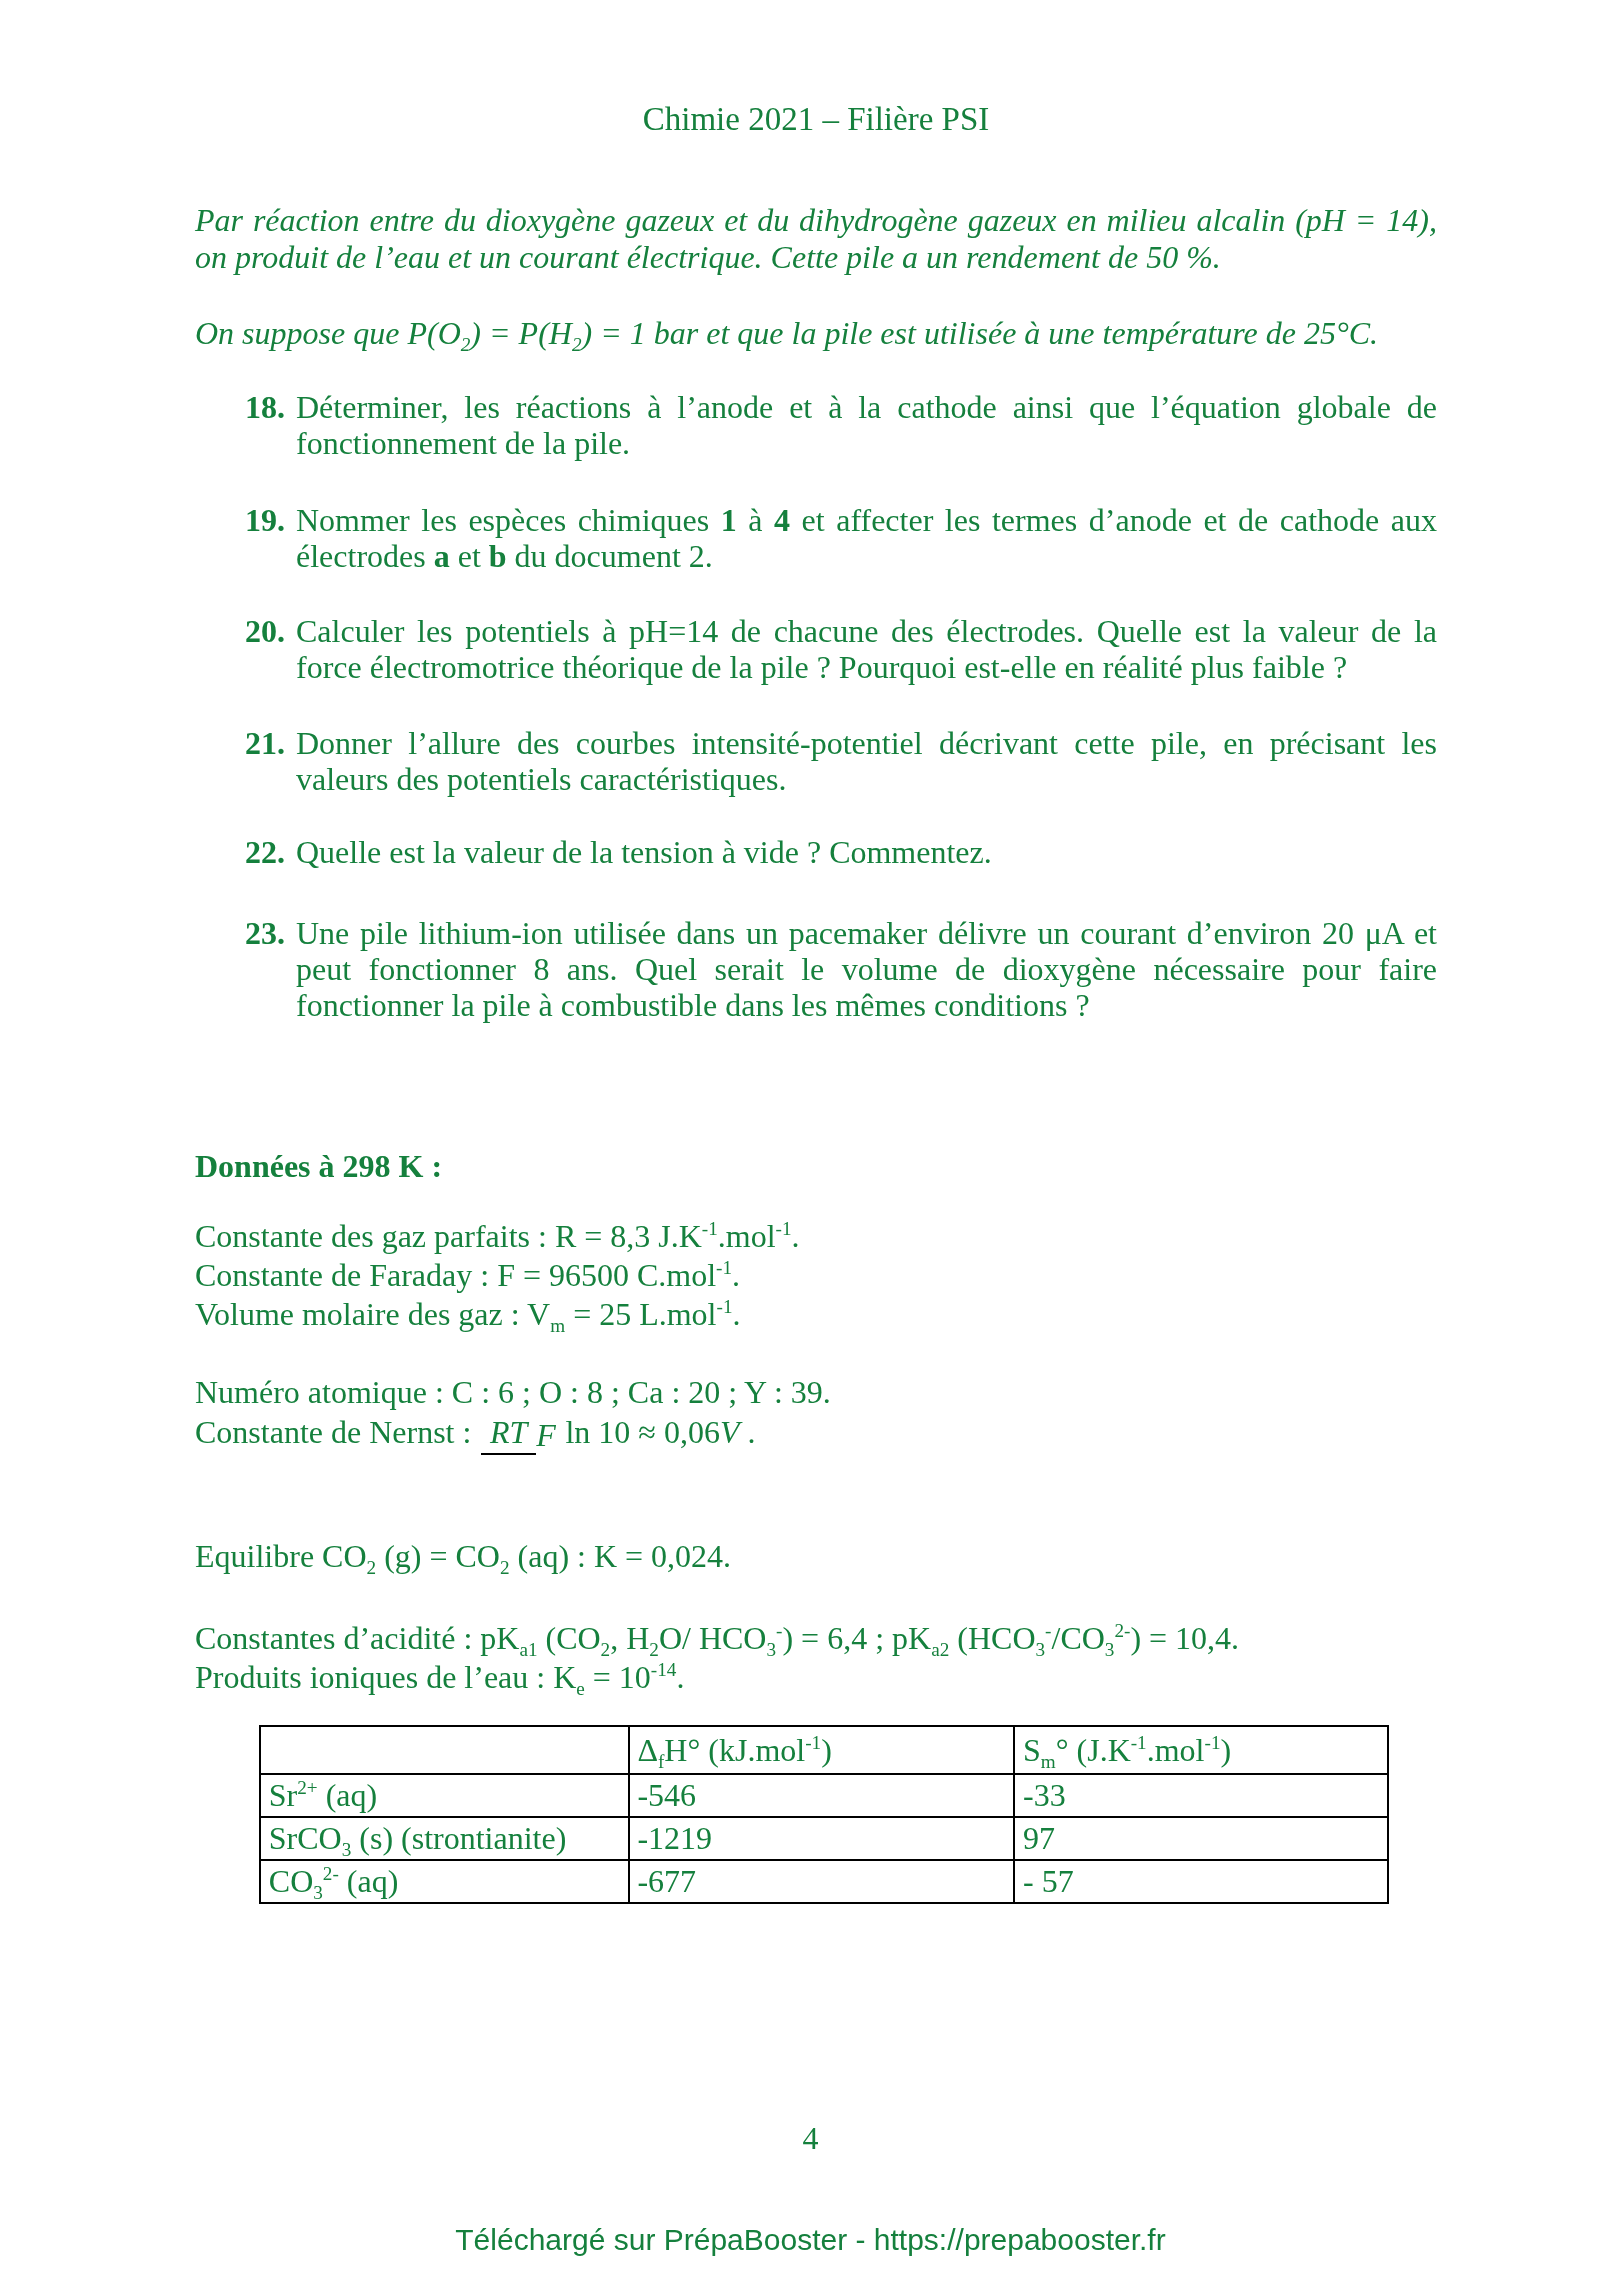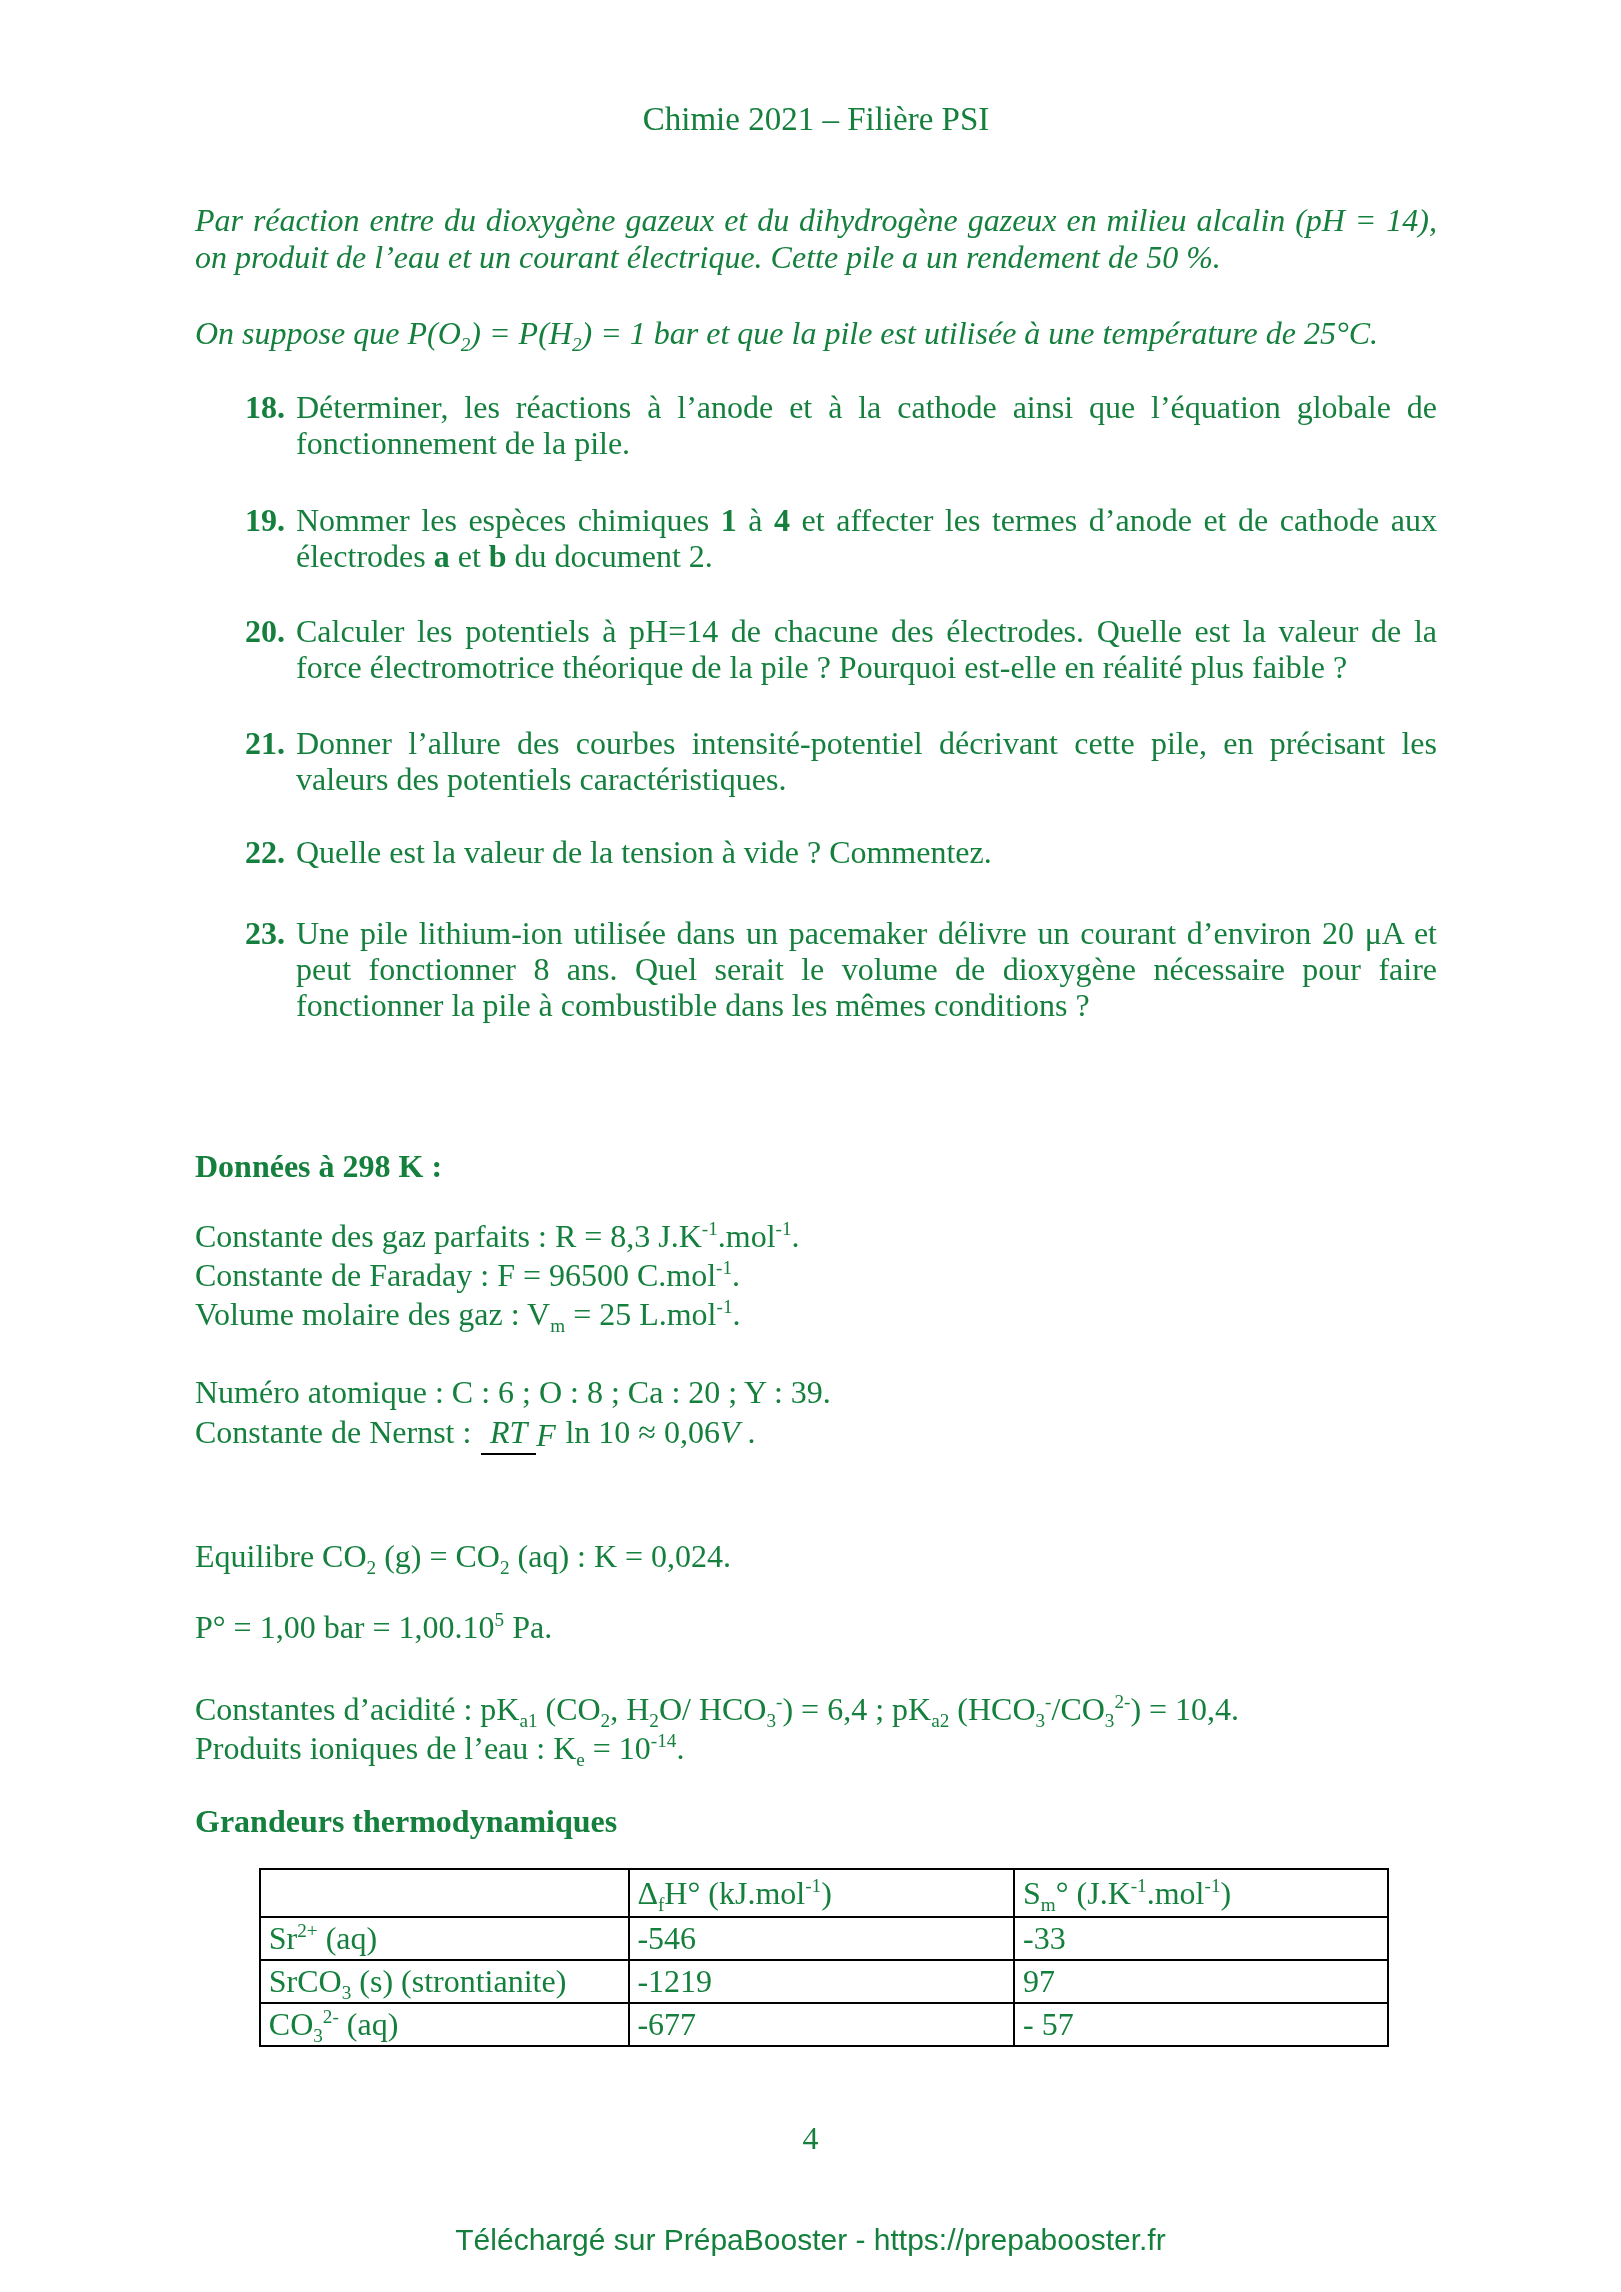--- a/index.html
+++ b/index.html
@@ -106,28 +106,26 @@
       <span>Constante de Nernst : </span>
       <span class="frac">
         <span class="num">RT</span>
         <span class="den">F</span>
       </span>
       <span><span>ln 10 ≈ 0,06</span><span class="i">V</span><span> .</span></span>
     </div>
 
     <div class="dataline mt-equilibre"><span>Equilibre CO</span><sub>2</sub><span> (g) = CO</span><sub>2</sub><span> (aq) : K = 0,024.</span></div>
 
-    <div class="dataline mt-p0"><span>P° = 1,00 bar = 1,00.10</span><sup>5</sup><span> Pa.</span></div>
 
     <div class="datalines mt-acid">
       <div class="dataline"><span>Constantes d’acidité : pK</span><sub>a1</sub><span> (CO</span><sub>2</sub><span>, H</span><sub>2</sub><span>O/ HCO</span><sub>3</sub><sup>-</sup><span>) = 6,4 ; pK</span><sub>a2</sub><span> (HCO</span><sub>3</sub><sup>-</sup><span>/CO</span><sub>3</sub><sup>2-</sup><span>) = 10,4.</span></div>
       <div class="dataline"><span>Produits ioniques de l’eau : K</span><sub>e</sub><span> = 10</span><sup>-14</sup><span>.</span></div>
     </div>
 
-    <div class="heading mt-grandeurs">Grandeurs thermodynamiques</div>
 
     <table class="thermo">
       <tbody>
           <tr>
         <th class="col1"></th>
         <th class="col2"><span>Δ</span><sub>f</sub><span>H° (kJ.mol</span><sup>-1</sup><span>)</span></th>
         <th class="col3"><span>S</span><sub>m</sub><span>° (J.K</span><sup>-1</sup><span>.mol</span><sup>-1</sup><span>)</span></th>
       </tr>
       <tr>
         <td><span>Sr</span><sup>2+</sup><span> (aq)</span></td>

